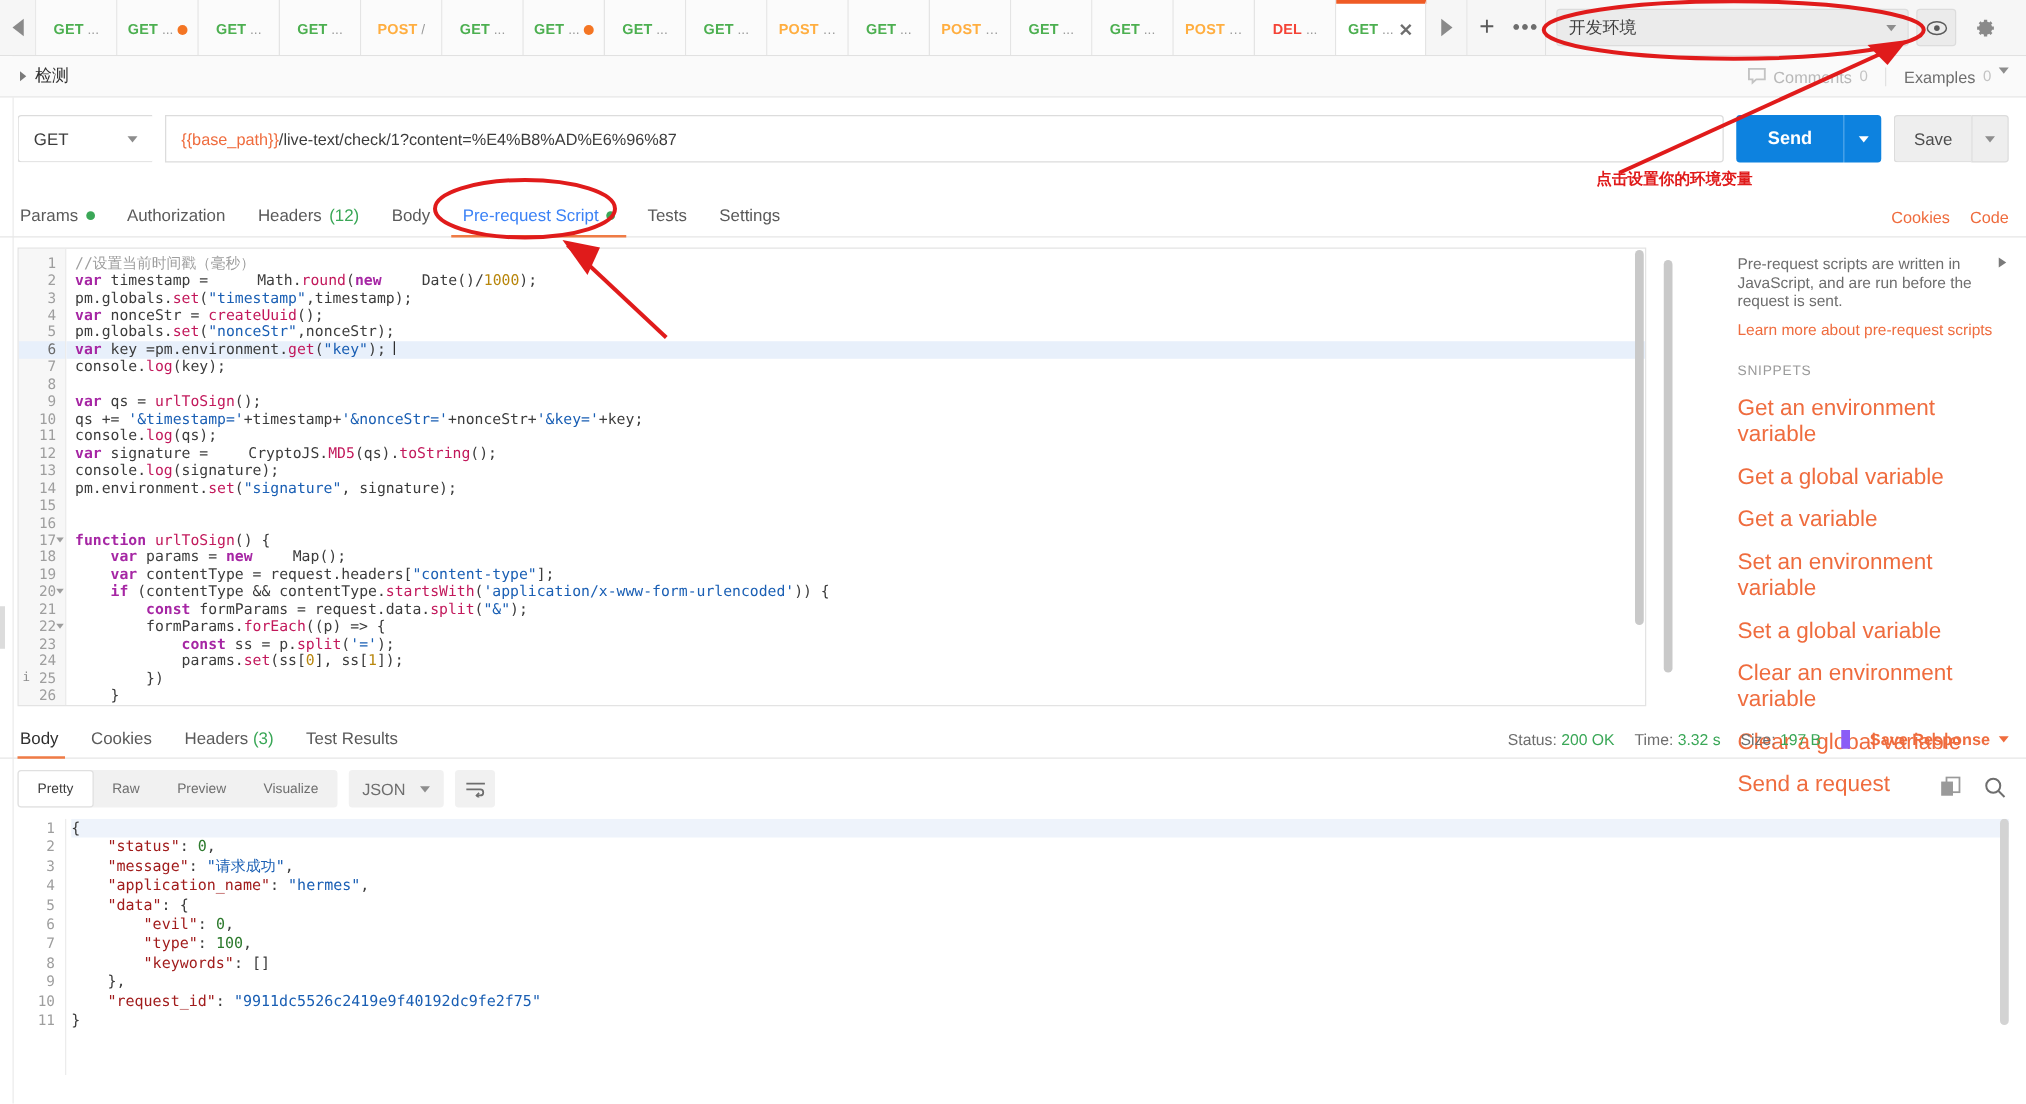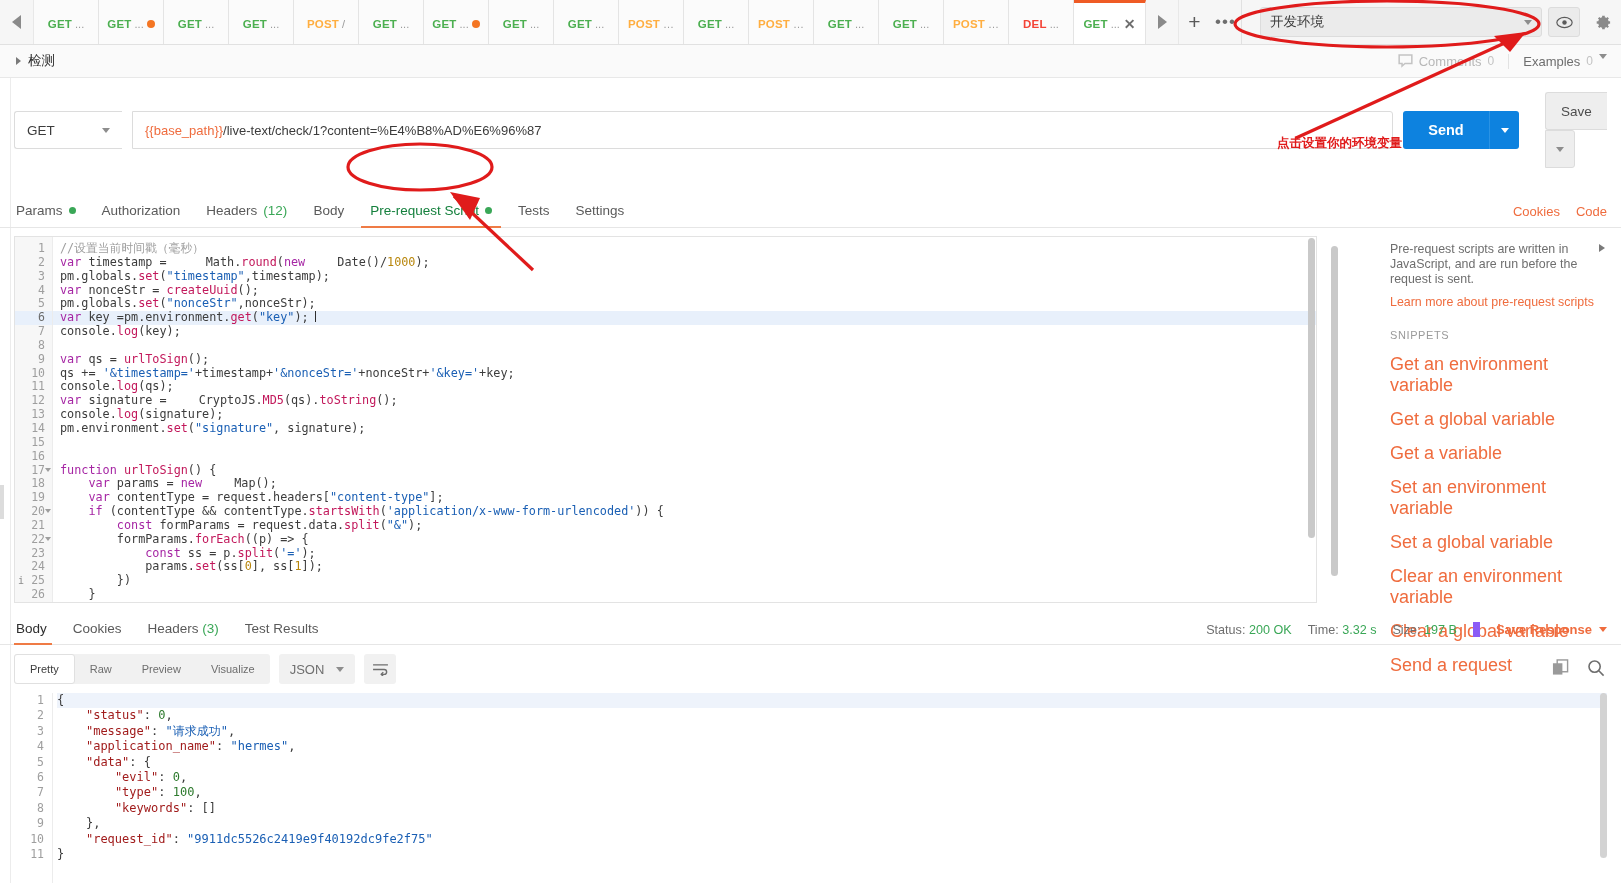--- a/index.html
+++ b/index.html
@@ -76,21 +76,21 @@
     background: #f6f6f6;
     color: #6e6e6e; font-size: 17px;
   }
   .tb-btn.plus { font-size: 21px; font-weight: 300; color: #5a5a5a; border-left: 1px solid #e8e8e8;}
   .tb-btn.dots { font-size: 17px; letter-spacing: 1px; border-right: 1px solid #e1e1e1; }
   .spacer-flex { flex: 1; background: #f6f6f6; }
 
   
   .env-zone {
     display: flex; align-items: center; gap: 6px;
-    padding: 0 3px 0 8px; background: #f6f6f6;
+    padding: 0 18px 0 8px; background: #f6f6f6;
   }
   .env-select {
     width: 282px; height: 30px;
     background: #ebebeb;
     border: 1px solid #dcdcdc; border-radius: 3px;
     display: flex; align-items: center; padding: 0 9px;
     font-size: 13.5px; color: #3c3c3c;
   }
   .env-select .env-name { flex: 1; }
   .caret { width:0;height:0;border-left:4.5px solid transparent;border-right:4.5px solid transparent;border-top:5px solid #8d8d8d;}
@@ -142,21 +142,21 @@
     width: 86px; height: 38px; border-radius: 3px 0 0 3px;
     display: flex; align-items: center; justify-content: center;
     font-size: 14.5px;
   }
   .send-caret {
     background: #0d82df; width: 30px; height: 38px;
     border-radius: 0 3px 3px 0; border-left: 1px solid #2a93e5;
     display: flex; align-items: center; justify-content: center;
   }
   .caret-white { width:0;height:0;border-left:4.5px solid transparent;border-right:4.5px solid transparent;border-top:5px solid #fff;}
-  .save-grp { display: flex; margin-left: 16px; flex-direction: column; }
+  .save-grp { display: flex; margin-left: 0; }
   .save-btn {
     background: #eeeeee; color: #4d4d4d;
     width: 62px; height: 38px; border: 1px solid #dcdcdc; border-right: none;
     border-radius: 3px 0 0 3px;
     display: flex; align-items: center; justify-content: center; font-size: 13.5px;
   }
   .save-caret {
     background: #eeeeee; width: 30px; height: 38px;
     border: 1px solid #dcdcdc; border-radius: 0 3px 3px 0;
     display: flex; align-items: center; justify-content: center;
@@ -170,21 +170,21 @@
     position: relative;
     margin-top: 14px;
   }
   .rtab {
     display: flex; align-items: center; gap: 6px;
     padding: 0 13px 9px 13px;
     font-size: 13.5px; color: #5a5a5a;
     position: relative;
   }
   .rtab:first-child { padding-left: 2px; }
-  .rtab.active { color: #15803d; }
+  .rtab.active { color: #3b82f6; }
   .rtab.active::after {
     content:''; position:absolute; left: 4px; right: 4px; bottom: -1px;
     height: 2px; background: #ef7b45;
   }
   .dot-green { width: 7px; height: 7px; border-radius: 50%; background: #3aa757; display:inline-block;}
   .hdr-cnt { color: #3aa757; }
   .req-right { position: absolute; right: 14px; bottom: 8px; display: flex; gap: 16px; }
   .link-orange { color: #ef6c3e; font-size: 13px; }
 
   
@@ -223,21 +223,21 @@
   .gutter .warnmark { position:absolute; left: 3px; color:#8a8a8a; font-size: 10px; }
   .codearea {
     flex: 1; padding-top: 5px; padding-left: 7px;
     font-family: "DejaVu Sans Mono", monospace;
     font-size: 11.8px; line-height: 13.85px;
     white-space: pre; overflow: hidden;
     position: relative;
   }
   .cl { height: 13.85px; }
   .cl.hl { background: #e8f0fb; margin-left: -7px; padding-left: 7px; }
-  .k   { color: #a626a4; }
+  .k   { color: #a626a4; font-weight: bold; }
   .str { color: #1a5fb4; }
   .num { color: #b8860b; }
   .fn  { color: #c2185b; }
   .cm  { color: #9e9e9e; }
   .op  { color: #3c3c3c; padding-left: 25px; }
   .cursor-bar {
     display:inline-block; width:1px; height:11px; background:#2e2e2e;
     vertical-align:-1px; margin-left:6px;
   }
   .ed-scroll {

